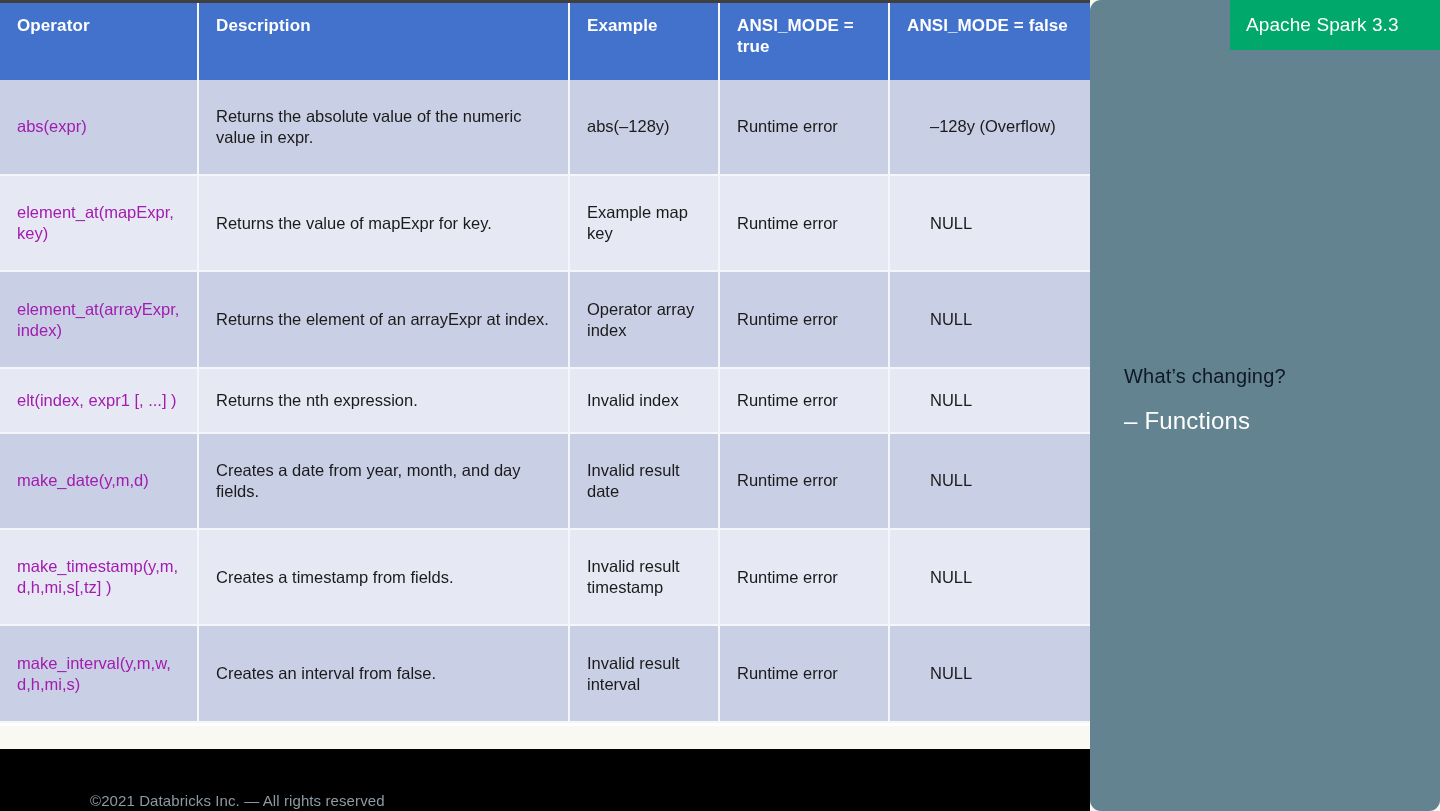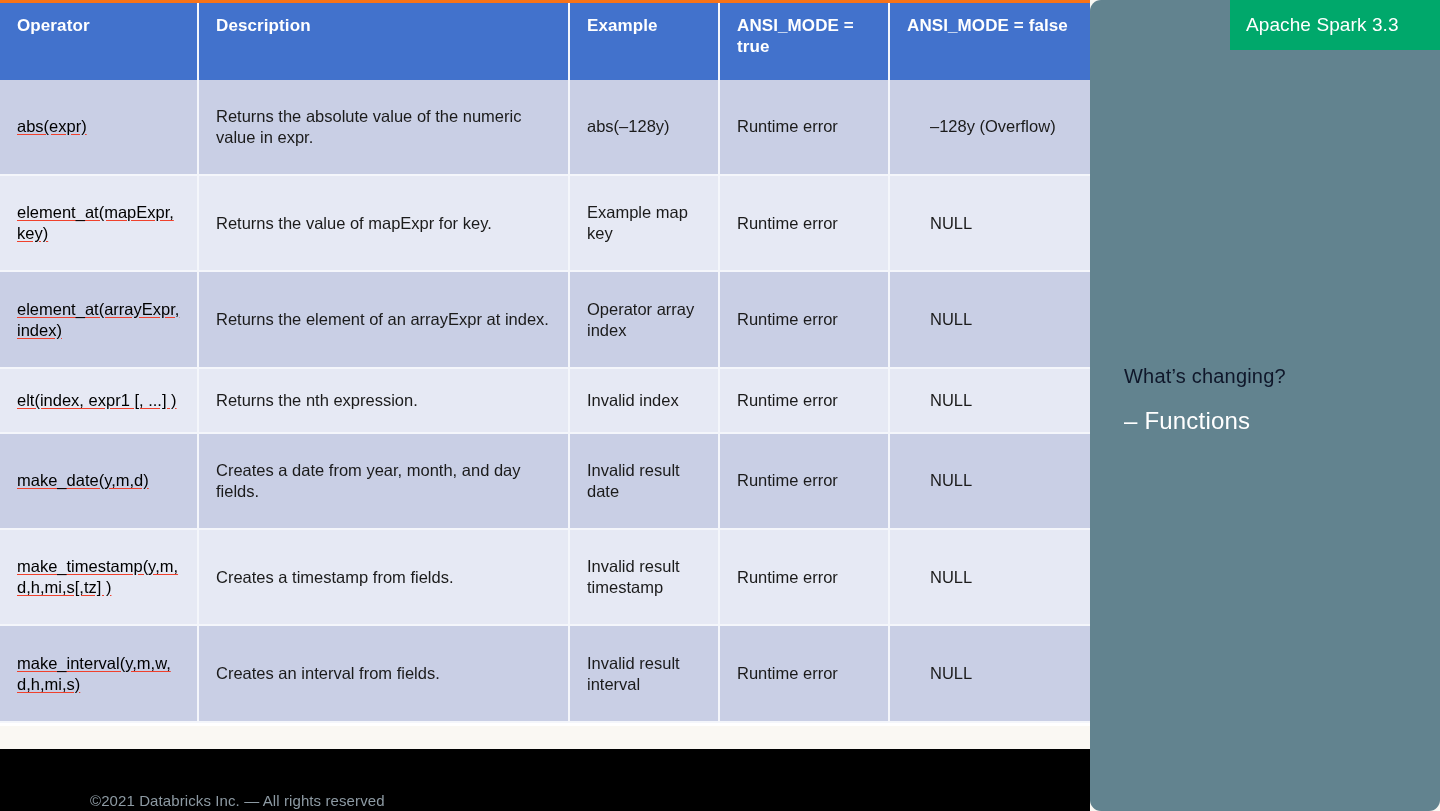--- a/index.html
+++ b/index.html
@@ -73,21 +73,21 @@
   }
 
   
   #table-wrap {
     position: absolute;
     left: 0;
     top: 0;
     width: 1090px;
     height: 723px;
     background: #ffffff;
-    border-top: 3px solid #f97316;
+    border-top: 3px solid #404040;
   }
   table.ansi-table {
     border-collapse: collapse;
     table-layout: fixed;
     width: 1090px;
     height: 720px;
   }
   table.ansi-table col.c-operator    { width: 198px; }
   table.ansi-table col.c-description { width: 371px; }
   table.ansi-table col.c-example     { width: 150px; }
@@ -123,22 +123,21 @@
     overflow-wrap: break-word;
   }
   table.ansi-table tbody td:last-child { border-right: none; padding-left: 40px; }
   table.ansi-table tbody tr.row-dark td  { background: #c9cfe5; }
   table.ansi-table tbody tr.row-light td { background: #e6e9f4; }
 
   td.op-cell {
     padding-right: 6px;
   }
   .op-link {
-    color: #000000;
-    text-decoration: underline;
+    color: #a21caf;
     text-decoration-color: #f0412c;
     text-underline-offset: 2px;
     word-break: break-all;
     cursor: pointer;
   }
 
   
   #footer {
     position: absolute;
     left: 0;
@@ -224,21 +223,21 @@
         <tr class="row-light">
           <td class="op-cell"><span class="op-link">make_timestamp(y,m,d,h,mi,s[,tz] )</span></td>
           <td>Creates a timestamp from fields.</td>
           <td>Invalid result timestamp</td>
           <td>Runtime error</td>
           <td>NULL</td>
         </tr>
 
         <tr class="row-dark">
           <td class="op-cell"><span class="op-link">make_interval(y,m,w,d,h,mi,s)</span></td>
-          <td>Creates an interval from fields.</td>
+          <td>Creates an interval from false.</td>
           <td>Invalid result interval</td>
           <td>Runtime error</td>
           <td>NULL</td>
         </tr>
 
       </tbody>
     </table>
   </div>
 
   <div id="footer">

